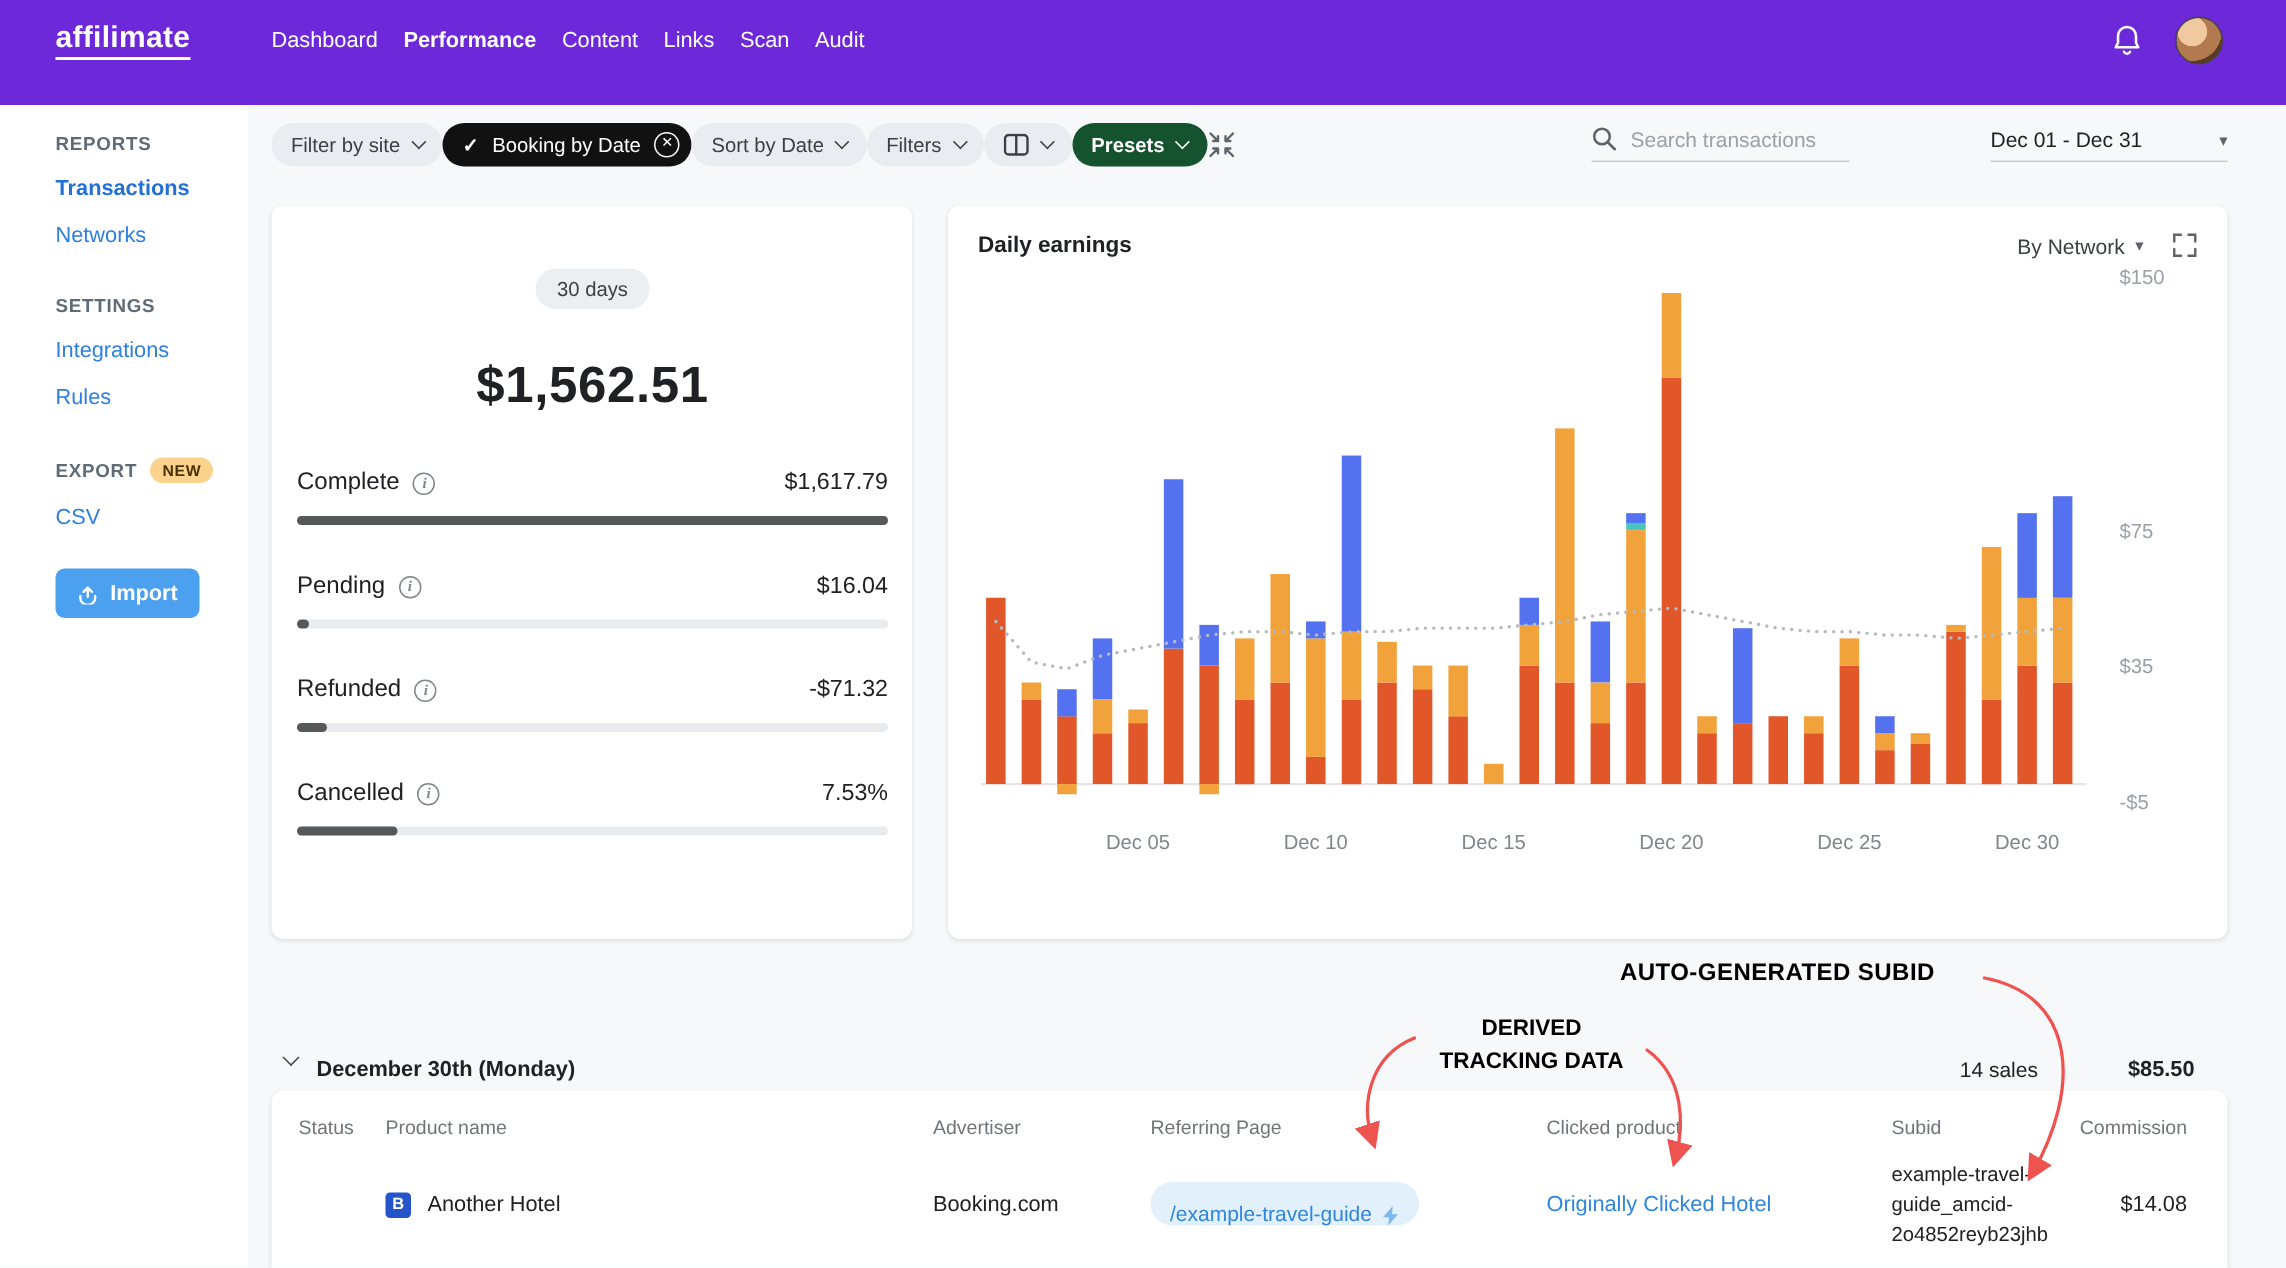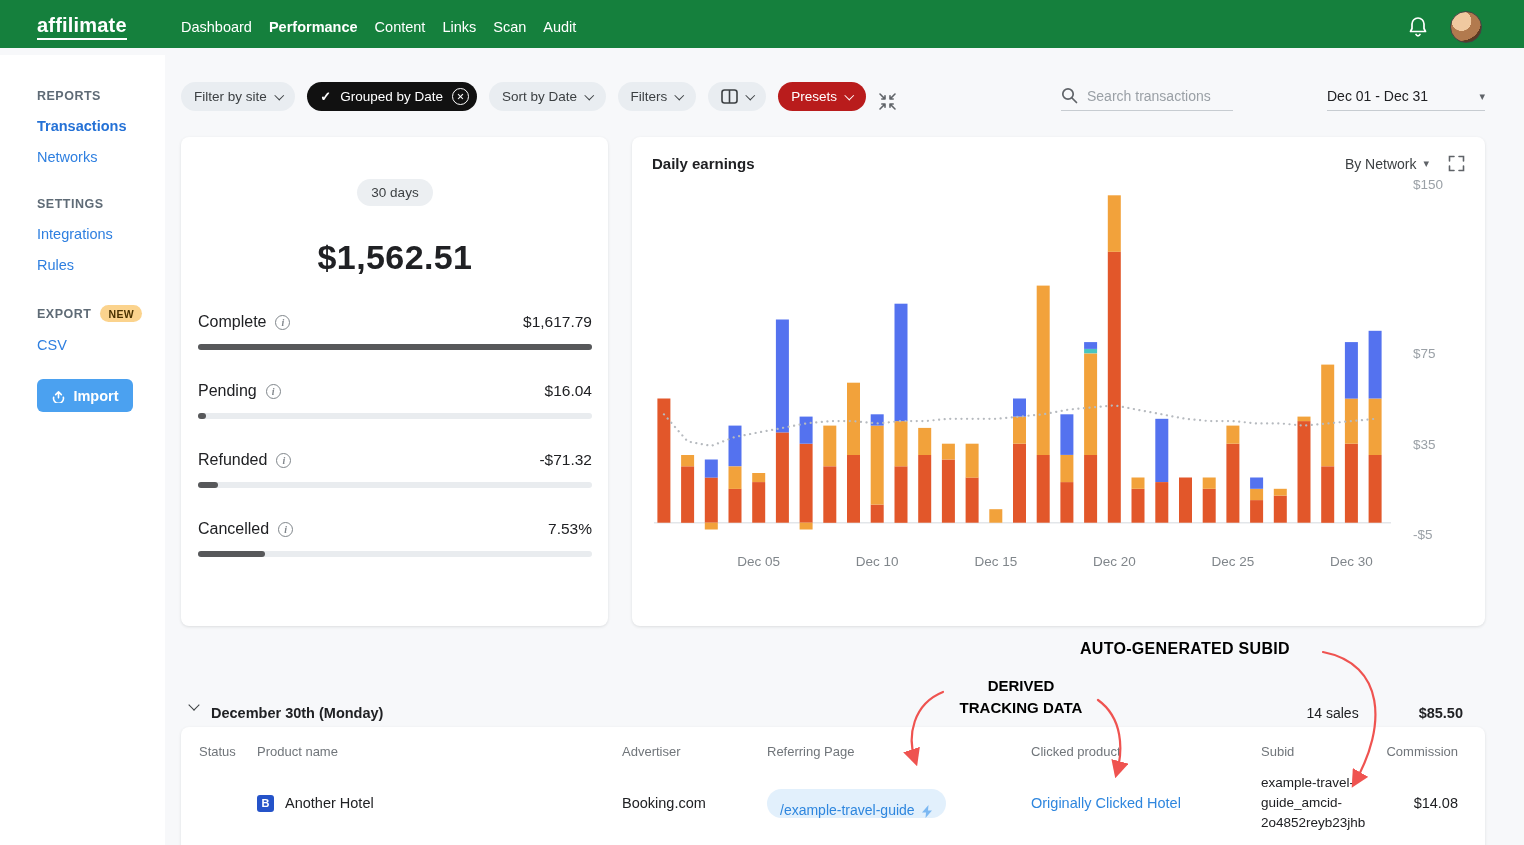--- a/index.html
+++ b/index.html
@@ -1,45 +1,45 @@
 <!DOCTYPE html>
 <html><head>
 <meta charset="utf-8">
 <style>
   *{margin:0;padding:0;box-sizing:border-box}
   html,body{width:1524px;height:845px;overflow:hidden}
   body{font-family:"Liberation Sans",sans-serif;background:#f7f8fa;position:relative;color:#202124}
   .clickable{cursor:pointer}
 
   
-  .topnav{position:absolute;top:0;left:0;right:0;height:48px;background:#15803d;color:#fff;z-index:9}
+  .topnav{position:absolute;top:0;left:0;right:0;height:70px;background:#6d28d9;color:#fff;z-index:9}
   .logo{position:absolute;left:37px;top:14px;font-size:20px;font-weight:700;letter-spacing:.2px;border-bottom:2.5px solid #fff;padding-bottom:1px;cursor:pointer}
   .nav{position:absolute;left:181px;top:19px;display:flex;gap:17px;font-size:14.5px}
   .nav-item{color:#fff;cursor:pointer}
   .nav-item.active{font-weight:700}
   .topnav-right{position:absolute;right:42px;top:11px;display:flex;align-items:center;gap:22px}
   .avatar{width:32px;height:32px;border-radius:50%;border:1px solid #444;cursor:pointer;
     background:radial-gradient(circle at 35% 30%,#f0c9a0 0 34%,#b27a4e 35% 68%,#5d3a22 69%)}
 
   
   .sidebar{position:absolute;top:55px;left:0;width:165px;bottom:0;background:#fff;padding:34px 0 0 37px;z-index:5}
   .side-heading{font-size:12.5px;font-weight:700;color:#5f6b76;letter-spacing:.5px;display:flex;align-items:center;gap:9px}
   .side-link{font-size:14.5px;color:#2e7fe0;margin-top:15px;cursor:pointer}
   .side-link.active{font-weight:700;color:#2471d6}
   .side-gap{margin-top:32px}
   .badge-new{background:#fbd38d;color:#4a3200;font-size:10.5px;font-weight:700;padding:2.5px 8px;border-radius:9px;letter-spacing:.4px}
   .import-btn{margin-top:26px;width:96px;height:33px;border-radius:6px;background:#4ba1f0;color:#fff;font-size:14.5px;font-weight:600;display:flex;align-items:center;justify-content:center;gap:7px;cursor:pointer}
 
   
   .main{position:absolute;top:55px;left:165px;right:0;bottom:0}
 
-  .toolbar{position:absolute;top:26px;left:16px;right:39px;height:30px;display:flex;align-items:flex-end;gap:12px}
+  .toolbar{position:absolute;top:26px;left:16px;right:39px;height:30px;display:flex;align-items:center;gap:0}
   .chip{height:29px;border-radius:15px;background:#e9edf1;color:#3c4043;font-size:13.5px;display:flex;align-items:center;padding:0 13px;gap:9px;cursor:pointer;white-space:nowrap}
   .chip.dark{background:#111;color:#fff;padding:0 8px 0 13px}
-  .chip.blue{background:#b91c1c;color:#fff;font-weight:400}
+  .chip.blue{background:#14532d;color:#fff;font-weight:700}
   .chev{width:6.5px;height:6.5px;border-right:1.6px solid currentColor;border-bottom:1.6px solid currentColor;transform:rotate(45deg);display:inline-block;margin-top:-3px}
   .check{font-size:13px;font-weight:700}
   .close-x{width:17px;height:17px;border:1.5px solid #fff;border-radius:50%;display:flex;align-items:center;justify-content:center;font-size:9.5px;line-height:1;cursor:pointer}
   .toolbar-right{margin-left:auto;display:flex;align-items:flex-end;gap:94px}
   .search{display:flex;align-items:center;gap:9px;border-bottom:1px solid #c7ccd1;padding-bottom:6px;width:172px}
   .search input{border:none;outline:none;background:transparent;font-size:14px;color:#202124;width:142px;font-family:inherit}
   .search input::placeholder{color:#9aa0a6}
   .daterange{display:flex;align-items:center;border-bottom:1px solid #c7ccd1;padding-bottom:6px;width:158px;font-size:14px;cursor:pointer}
   .caret{color:#5f6368;font-size:11px;margin-left:auto}
 
@@ -142,21 +142,21 @@
 
 <main class="main">
 
   <div class="toolbar">
     <div class="chip">
       <span>Filter by site</span>
         <span class="chev"></span>
     </div>
     <div class="chip dark">
       <span class="check">✓</span>
-      <span>Grouped by Date</span>
+      <span>Booking by Date</span>
       <span class="close-x">✕</span>
     </div>
     <div class="chip">
       <span>Sort by Date</span>
         <span class="chev"></span>
     </div>
     <div class="chip">
       <span>Filters</span>
         <span class="chev"></span>
     </div>

